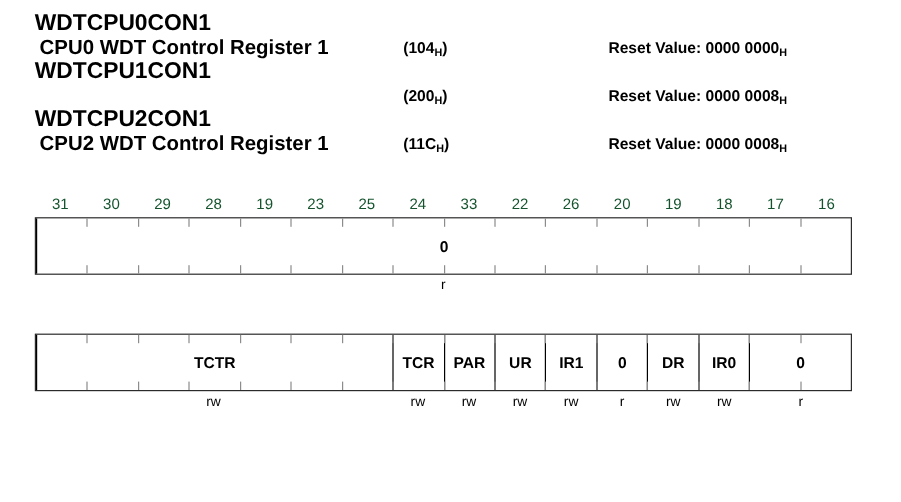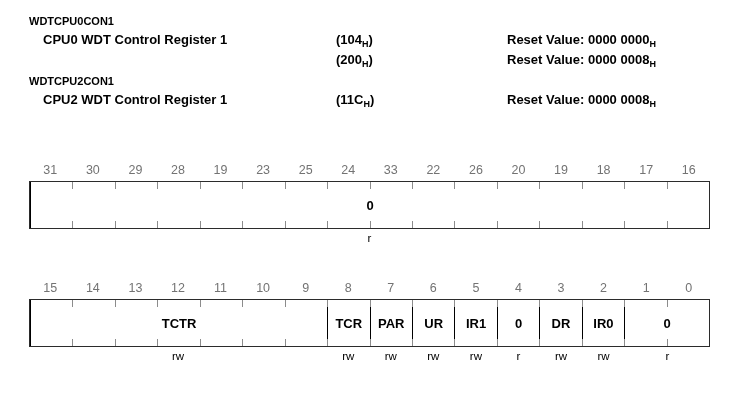--- a/index.html
+++ b/index.html
@@ -24,30 +24,30 @@
     top: 10px;
     width: 692px;
   }
   .hdr-row {
     position: relative;
     height: 20px;
     line-height: 20px;
     white-space: nowrap;
   }
   .reg-name {
-    font-size: 11px;
+    font-size: 19px;
     font-weight: bold;
     letter-spacing: 0px;
     text-align: right;
   }
   .reg-desc {
     position: absolute;
-    left: 14px;
-    top: 0;
-    font-size: 13px;
+    left: 4px;
+    top: 0;
+    font-size: 17px;
     font-weight: bold;
   }
   .reg-offset {
     position: absolute;
     left: 307px;
     top: 0;
     font-size: 13px;
     font-weight: bold;
     text-align: right;
   }
@@ -77,21 +77,21 @@
 
   .bit-numbers {
     display: grid;
     grid-template-columns: repeat(16, 1fr);
     height: 21px;
   }
   .bit-num {
     font-size: 12.5px;
     line-height: 21px;
     text-align: center;
-    color: #737373;
+    color: #14532d;
   }
 
   .field-row {
     display: grid;
     grid-template-columns: repeat(16, 1fr);
     height: 48px;
     border: 1px solid #2b2b2b;
     box-sizing: border-box;
     position: relative;
     background: #ffffff;
@@ -157,20 +157,23 @@
 
   <div class="hdr-row">
     <span class="reg-name">WDTCPU0CON1</span>
   </div>
   <div class="hdr-row">
     <span class="reg-desc">CPU0 WDT Control Register 1</span>
     <span class="reg-offset"><span>(104</span><span class="sub">H</span><span>)</span></span>
     <span class="reg-reset"><span>Reset Value: 0000 0000</span><span class="sub">H</span></span>
   </div>
 
+  <div class="hdr-row">
+    <span class="reg-name">WDTCPU1CON1</span>
+  </div>
   <div class="hdr-row">
     <span class="reg-offset"><span>(200</span><span class="sub">H</span><span>)</span></span>
     <span class="reg-reset"><span>Reset Value: 0000 0008</span><span class="sub">H</span></span>
   </div>
 
   <div class="hdr-row">
     <span class="reg-name">WDTCPU2CON1</span>
   </div>
   <div class="hdr-row">
     <span class="reg-desc">CPU2 WDT Control Register 1</span>
@@ -219,38 +222,20 @@
         <div class="tick-cell"></div>
       </div>
   <div class="field-cell" style="grid-column: span 16;">0</div>
     </div>
   <div class="access-row">
       <div class="access-cell" style="grid-column: span 16;">r</div>
     </div>
 </div>
 
 <div class="reg-diagram" id="reg-lower">
-  <div class="bit-numbers">
-      <div class="bit-num">15</div>
-      <div class="bit-num">14</div>
-      <div class="bit-num">13</div>
-      <div class="bit-num">12</div>
-      <div class="bit-num">11</div>
-      <div class="bit-num">10</div>
-      <div class="bit-num">9</div>
-      <div class="bit-num">8</div>
-      <div class="bit-num">7</div>
-      <div class="bit-num">6</div>
-      <div class="bit-num">5</div>
-      <div class="bit-num">4</div>
-      <div class="bit-num">3</div>
-      <div class="bit-num">2</div>
-      <div class="bit-num">1</div>
-      <div class="bit-num">0</div>
-    </div>
   <div class="field-row">
     <div class="ticks">
         <div class="tick-cell"></div>
         <div class="tick-cell"></div>
         <div class="tick-cell"></div>
         <div class="tick-cell"></div>
         <div class="tick-cell"></div>
         <div class="tick-cell"></div>
         <div class="tick-cell"></div>
         <div class="tick-cell"></div>

